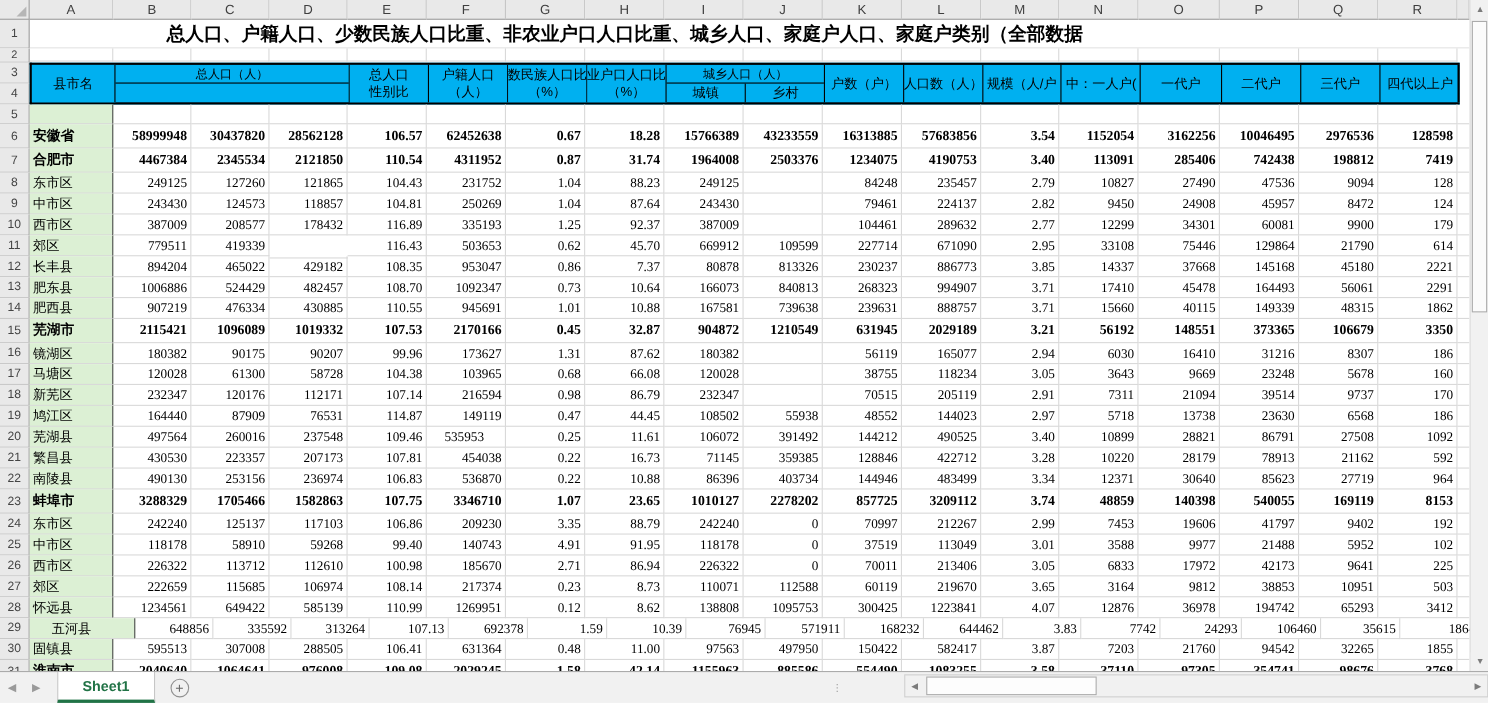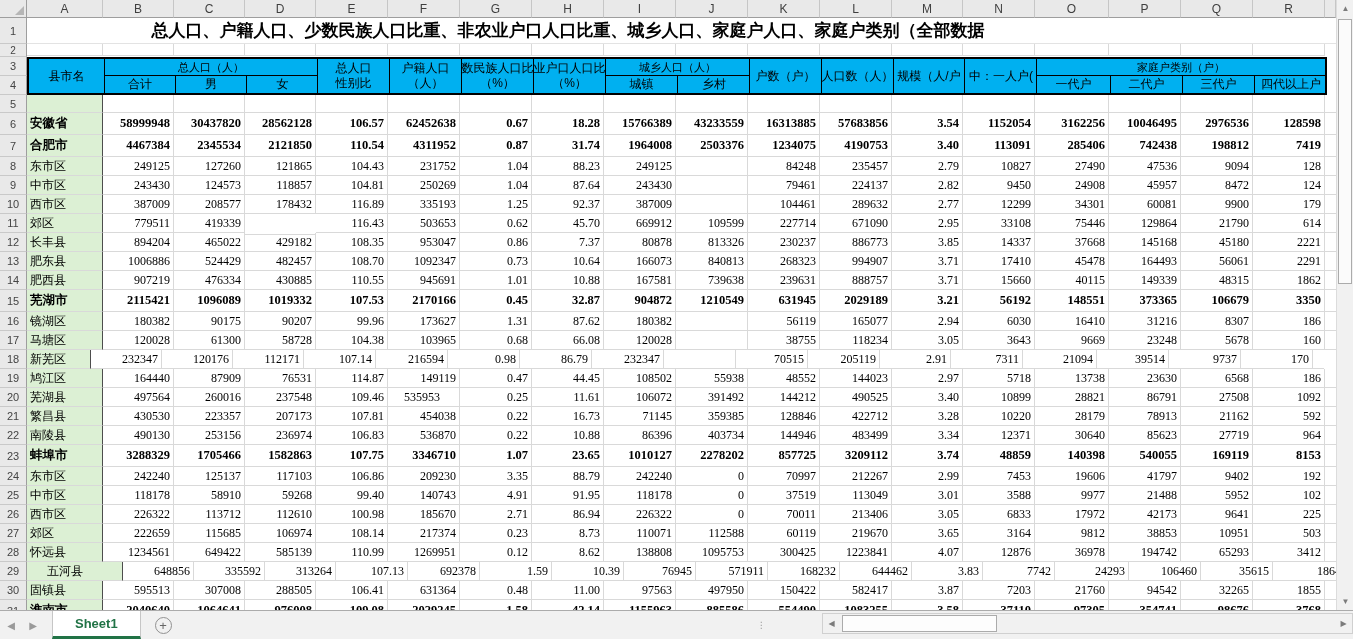--- a/index.html
+++ b/index.html
@@ -158,25 +158,20 @@
       <div class="gut2">
         <div>3</div>
         <div>4</div>
       </div>
       <div class="thead">
         <div class="hcell" style="width:76px">
           <span>县市名</span>
         </div>
         <div class="hgroup" style="width:213px">
           <div class="gtop">总人口（人）</div>
-          <div class="gbot">
-            <span style="width:71px">合计</span>
-            <span style="width:71px">男</span>
-            <span style="width:71px">女</span>
-          </div>
         </div>
         <div class="hcell" style="width:72px">
           <span>总人口</span>
           <span>性别比</span>
         </div>
         <div class="hcell" style="width:72px">
           <span>户籍人口</span>
           <span>（人）</span>
         </div>
         <div class="hcell" style="width:72px">
@@ -196,21 +191,20 @@
         </div>
         <div class="hgroup" style="width:287px">
           <div class="gbot">
             <span style="width:72px">户数（户）</span>
             <span style="width:72px">人口数（人）</span>
             <span style="width:71px">规模（人/户</span>
             <span style="width:72px">中：一人户(</span>
           </div>
         </div>
         <div class="hgroup last" style="width:290px">
-          <div class="gtop">家庭户类别（户）</div>
           <div class="gbot">
             <span style="width:74px">一代户</span>
             <span style="width:72px">二代户</span>
             <span style="width:72px">三代户</span>
             <span style="width:72px">四代以上户</span>
           </div>
         </div>
       </div>
     </div>
 
@@ -496,21 +490,21 @@
           <div class="c num" style="width: 71px;">3.05</div>
           <div class="c num" style="width: 72px;">3643</div>
           <div class="c num" style="width: 74px;">9669</div>
           <div class="c num" style="width: 72px;">23248</div>
           <div class="c num" style="width: 72px;">5678</div>
           <div class="c num" style="width: 72px;">160</div>
           <div class="sliver"></div>
         </div>
         <div class="row" style="height: 19px;">
           <div class="gut">18</div>
-          <div class="c name" style="width: 64px;">新芜区</div>
+          <div class="c name" style="width: 76px;">新芜区</div>
           <div class="c num" style="width: 71px;">232347</div>
           <div class="c num" style="width: 71px;">120176</div>
           <div class="c num" style="width: 71px;">112171</div>
           <div class="c num" style="width: 72px;">107.14</div>
           <div class="c num" style="width: 72px;">216594</div>
           <div class="c num" style="width: 72px;">0.98</div>
           <div class="c num" style="width: 72px;">86.79</div>
           <div class="c num" style="width: 72px;">232347</div>
           <div class="c num" style="width: 72px;"></div>
           <div class="c num" style="width: 72px;">70515</div>

